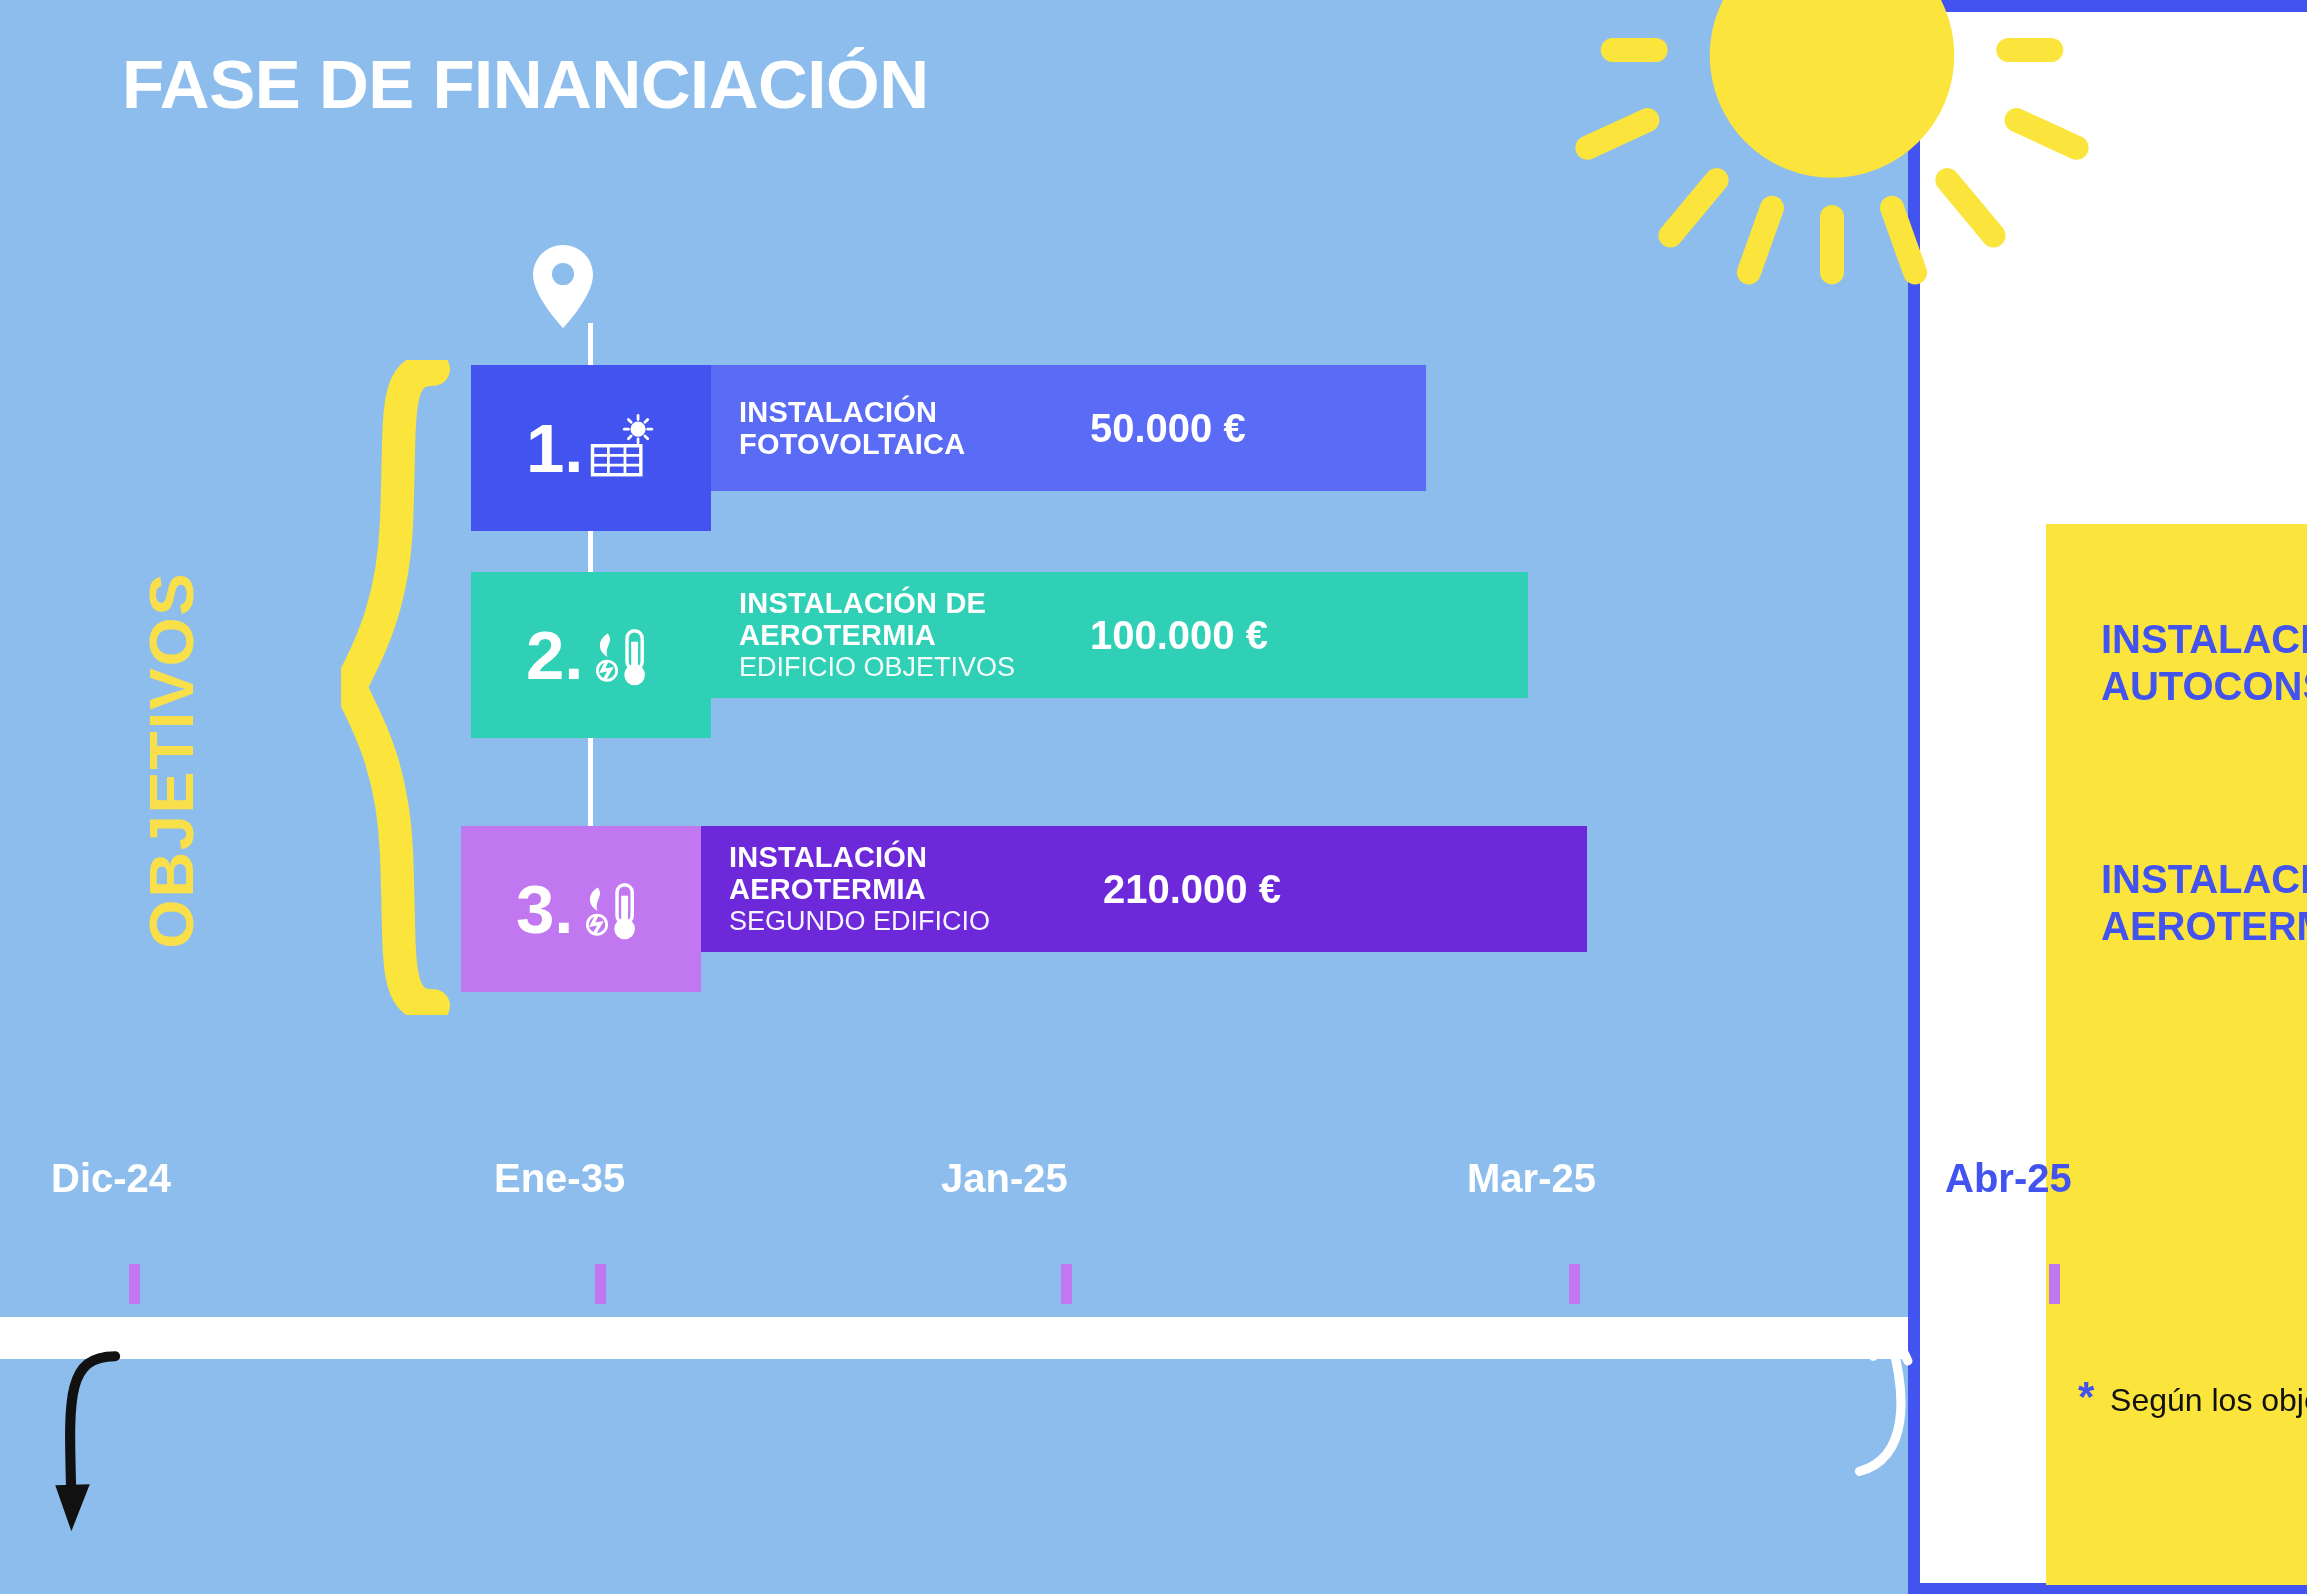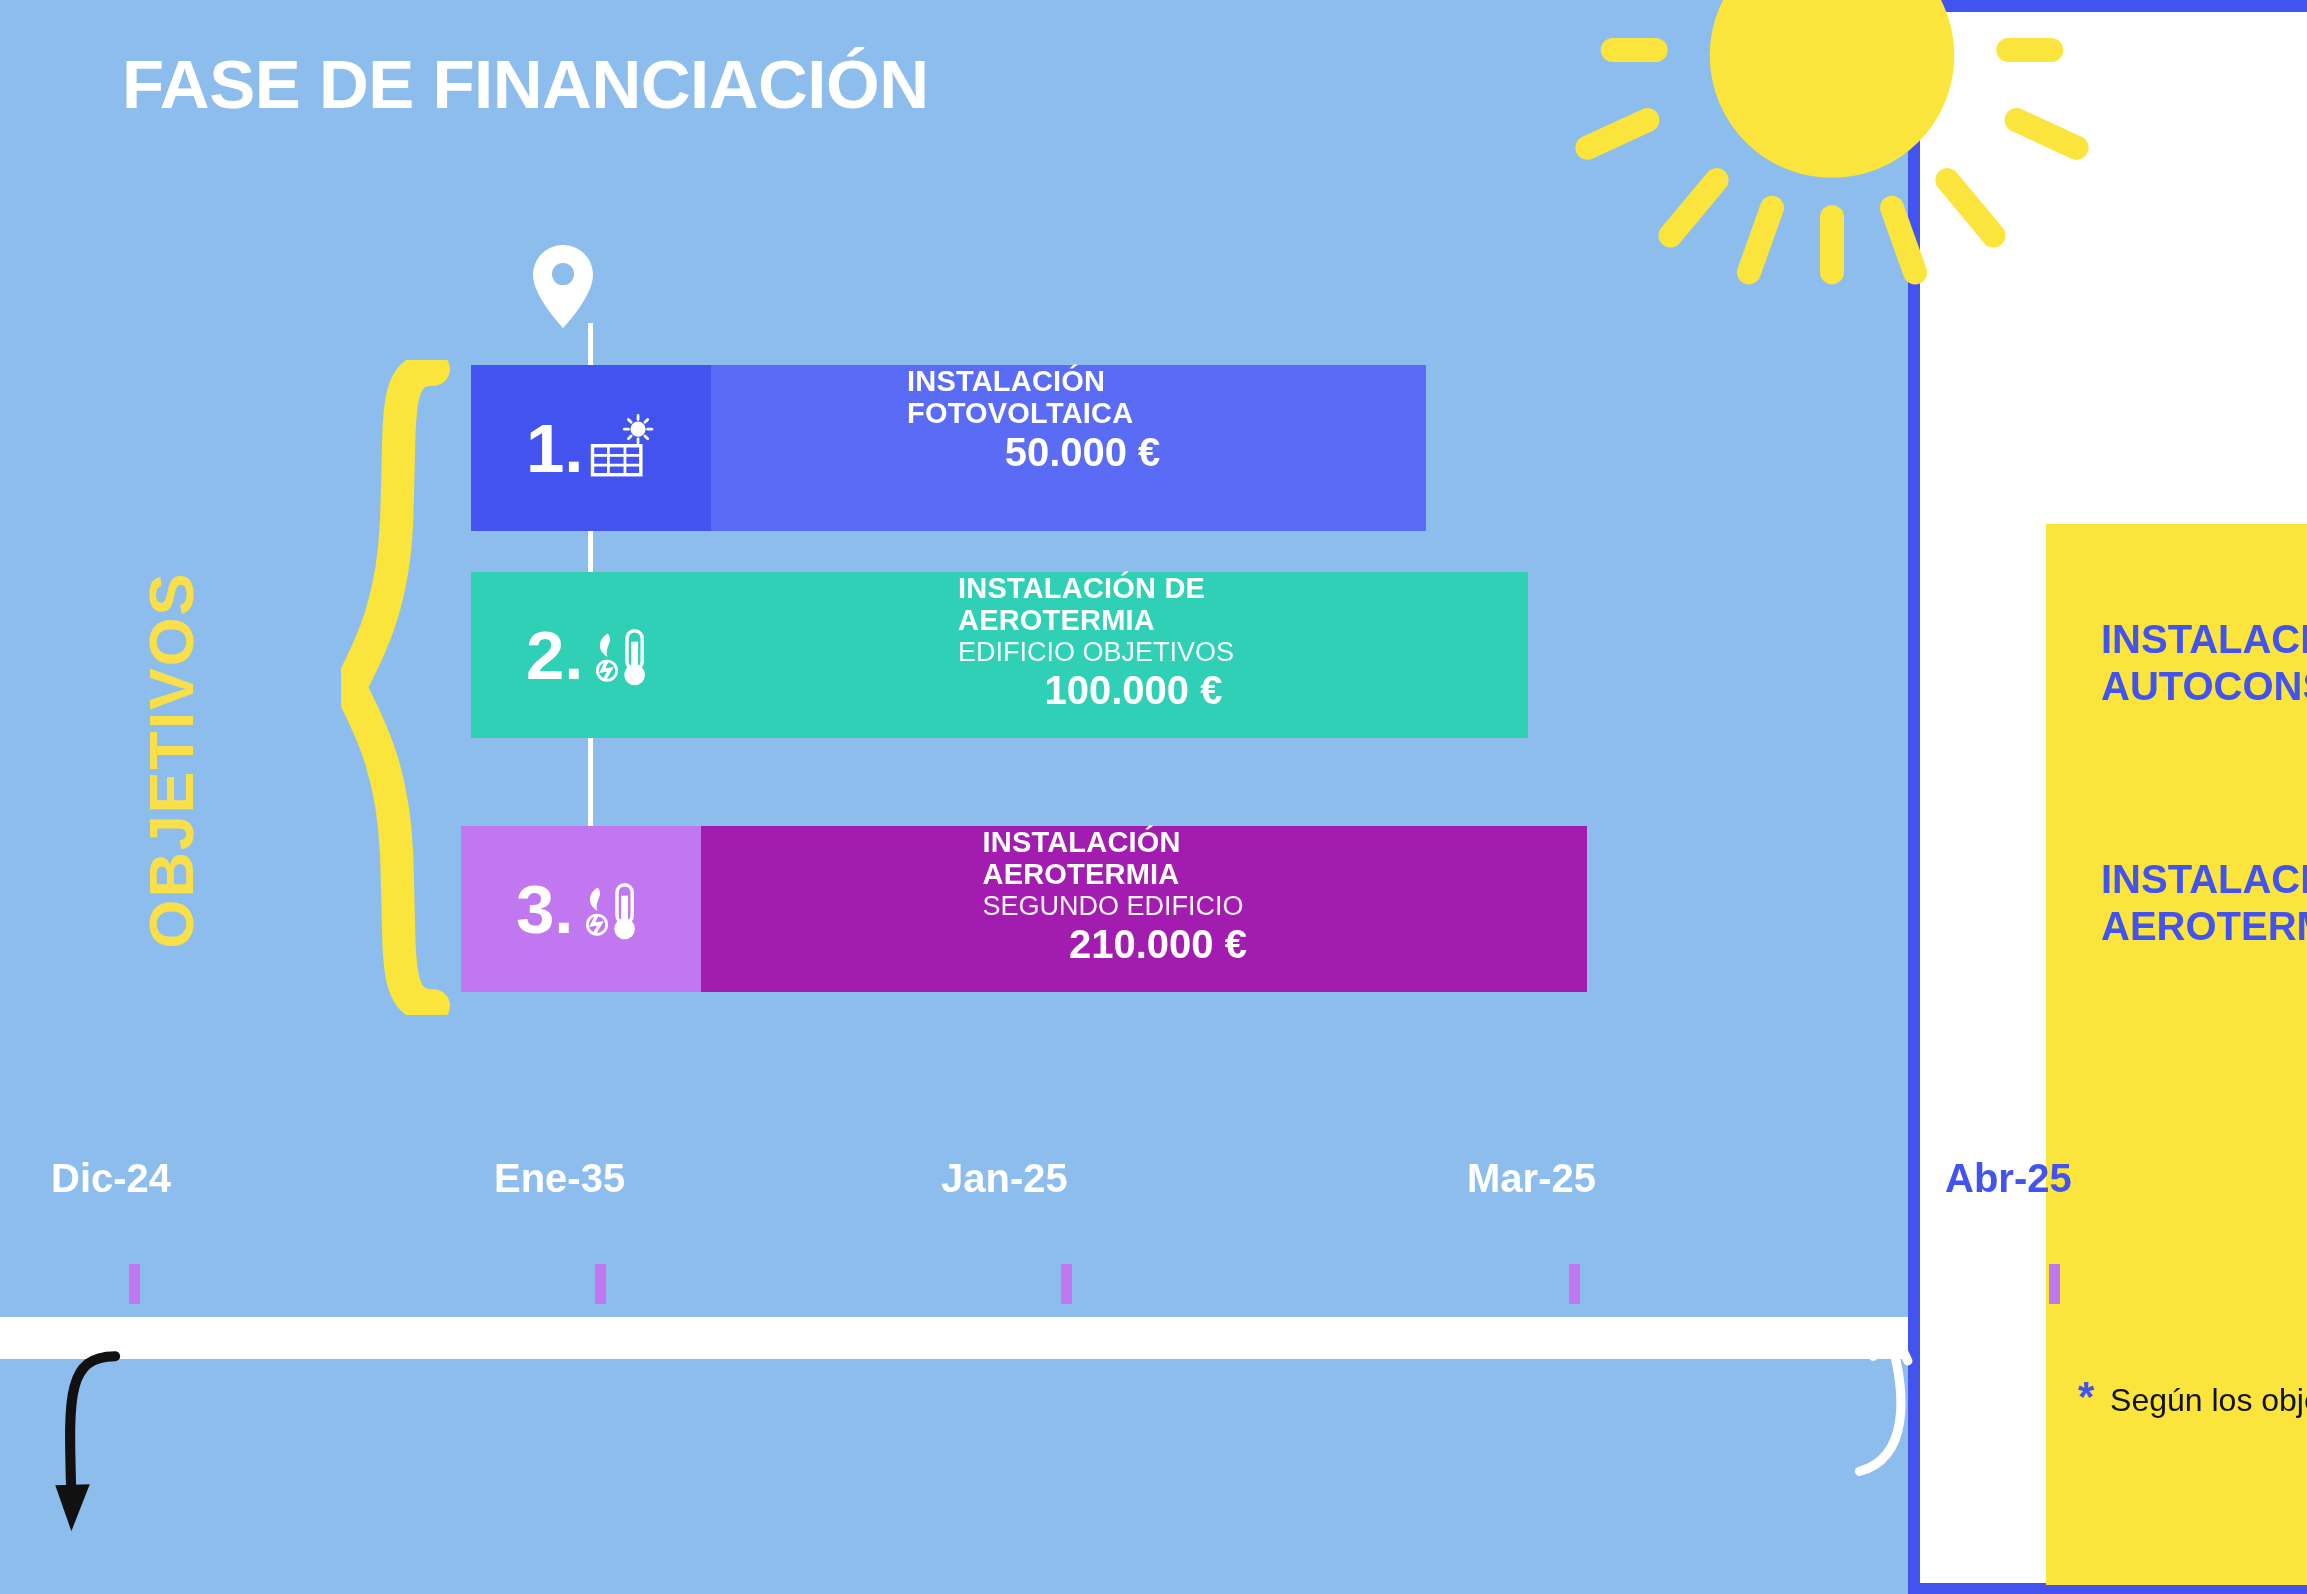--- a/index.html
+++ b/index.html
@@ -83,24 +83,23 @@
     width: 240px; height: 166px;
     display: flex; align-items: center; justify-content: center;
     gap: 3.7px;
   }
   .goal-num {
     color: #ffffff; font-size: 69px; font-weight: bold; line-height: 1;
   }
   .goal-icon { width: 69px; height: 69px; }
   .goal-body {
     position: absolute; top: 0; left: 240px;
-    height: 166px;
+    height: 126px;
     display: flex; align-items: center;
     padding-left: 28px;
-    flex-direction: column;
   }
   .goal-text { width: 351px; }
   .goal-title {
     color: #ffffff; font-size: 29px; font-weight: bold;
     line-height: 1.12; letter-spacing: 0.2px;
   }
   .goal-sub {
     color: #ffffff; font-size: 27px; font-weight: normal;
     line-height: 1.15; opacity: 0.95;
   }
@@ -112,21 +111,21 @@
   #goal-1 { left: 471px; top: 365px; }
   #goal-1 .goal-num-box { background: #4253f0; }
   #goal-1 .goal-body { background: #5a6bf5; width: 715px; }
   
   #goal-2 { left: 471px; top: 572px; }
   #goal-2 .goal-num-box { background: #2fd0b6; }
   #goal-2 .goal-body { background: #2fd0b6; width: 817px; }
   
   #goal-3 { left: 461px; top: 826px; }
   #goal-3 .goal-num-box { background: #c177ef; }
-  #goal-3 .goal-body { background: #a21caf; width: 886px; }
+  #goal-3 .goal-body { background: #6d28d9; width: 886px; gap: 23px; }
 
   
   #right-card {
     position: absolute; left: 2046px; top: 524px;
     width: 1004px; height: 794px;
     background: #fbe43c;
   }
   .rc-row { position: absolute; display: flex; align-items: center; }
   #rc-row-1 { left: 55px; top: 92px; width: 904px; }
   #rc-row-2 { left: 55px; top: 332px; width: 904px; }

